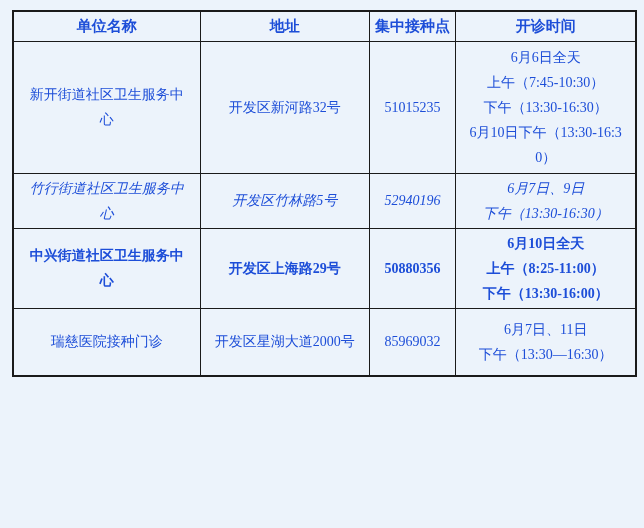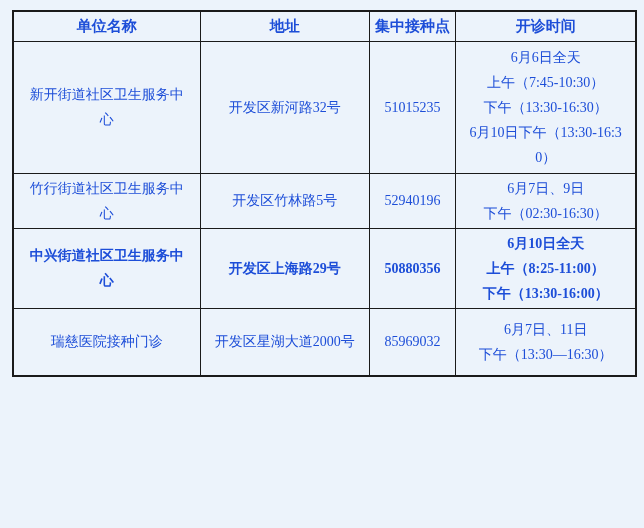--- a/index.html
+++ b/index.html
@@ -43,21 +43,21 @@
     line-height: 18px;
   }
   .col-name  { width: 186px; }
   .col-addr  { width: 168px; }
   .col-phone { width: 86px;  }
   .col-time  { width: 179px; }
   tr.row-head { height: 30px;  }
   tr.row-1 { height: 80px;  }
   tr.row-2 { height: 132px; }
   tr.row-3 { height: 75px;  }
-  tr.row-4 { height: 53px;  }
+  tr.row-4 { height: 53px; font-style: italic;  }
   tr.row-5 { height: 79px; font-weight: bold;  }
   tr.row-6 { height: 68px;  }
 </style>
 </head>
 <body>
 
 <div class="table-wrap">
   <table class="vax-table">
     <colgroup>
       <col class="col-name">
@@ -84,21 +84,21 @@
 下午（13:30-16:30）
 6月10日下午（13:30-16:3
 0）</td>
       </tr>
       <tr class="row-4">
         <td>竹行街道社区卫生服务中
 心</td>
         <td>开发区竹林路5号</td>
         <td>52940196</td>
         <td>6月7日、9日
-下午（02:30-16:30）</td>
+下午（13:30-16:30）</td>
       </tr>
       <tr class="row-5">
         <td>中兴街道社区卫生服务中
 心</td>
         <td>开发区上海路29号</td>
         <td>50880356</td>
         <td>6月10日全天
 上午（8:25-11:00）
 下午（13:30-16:00）</td>
       </tr>

